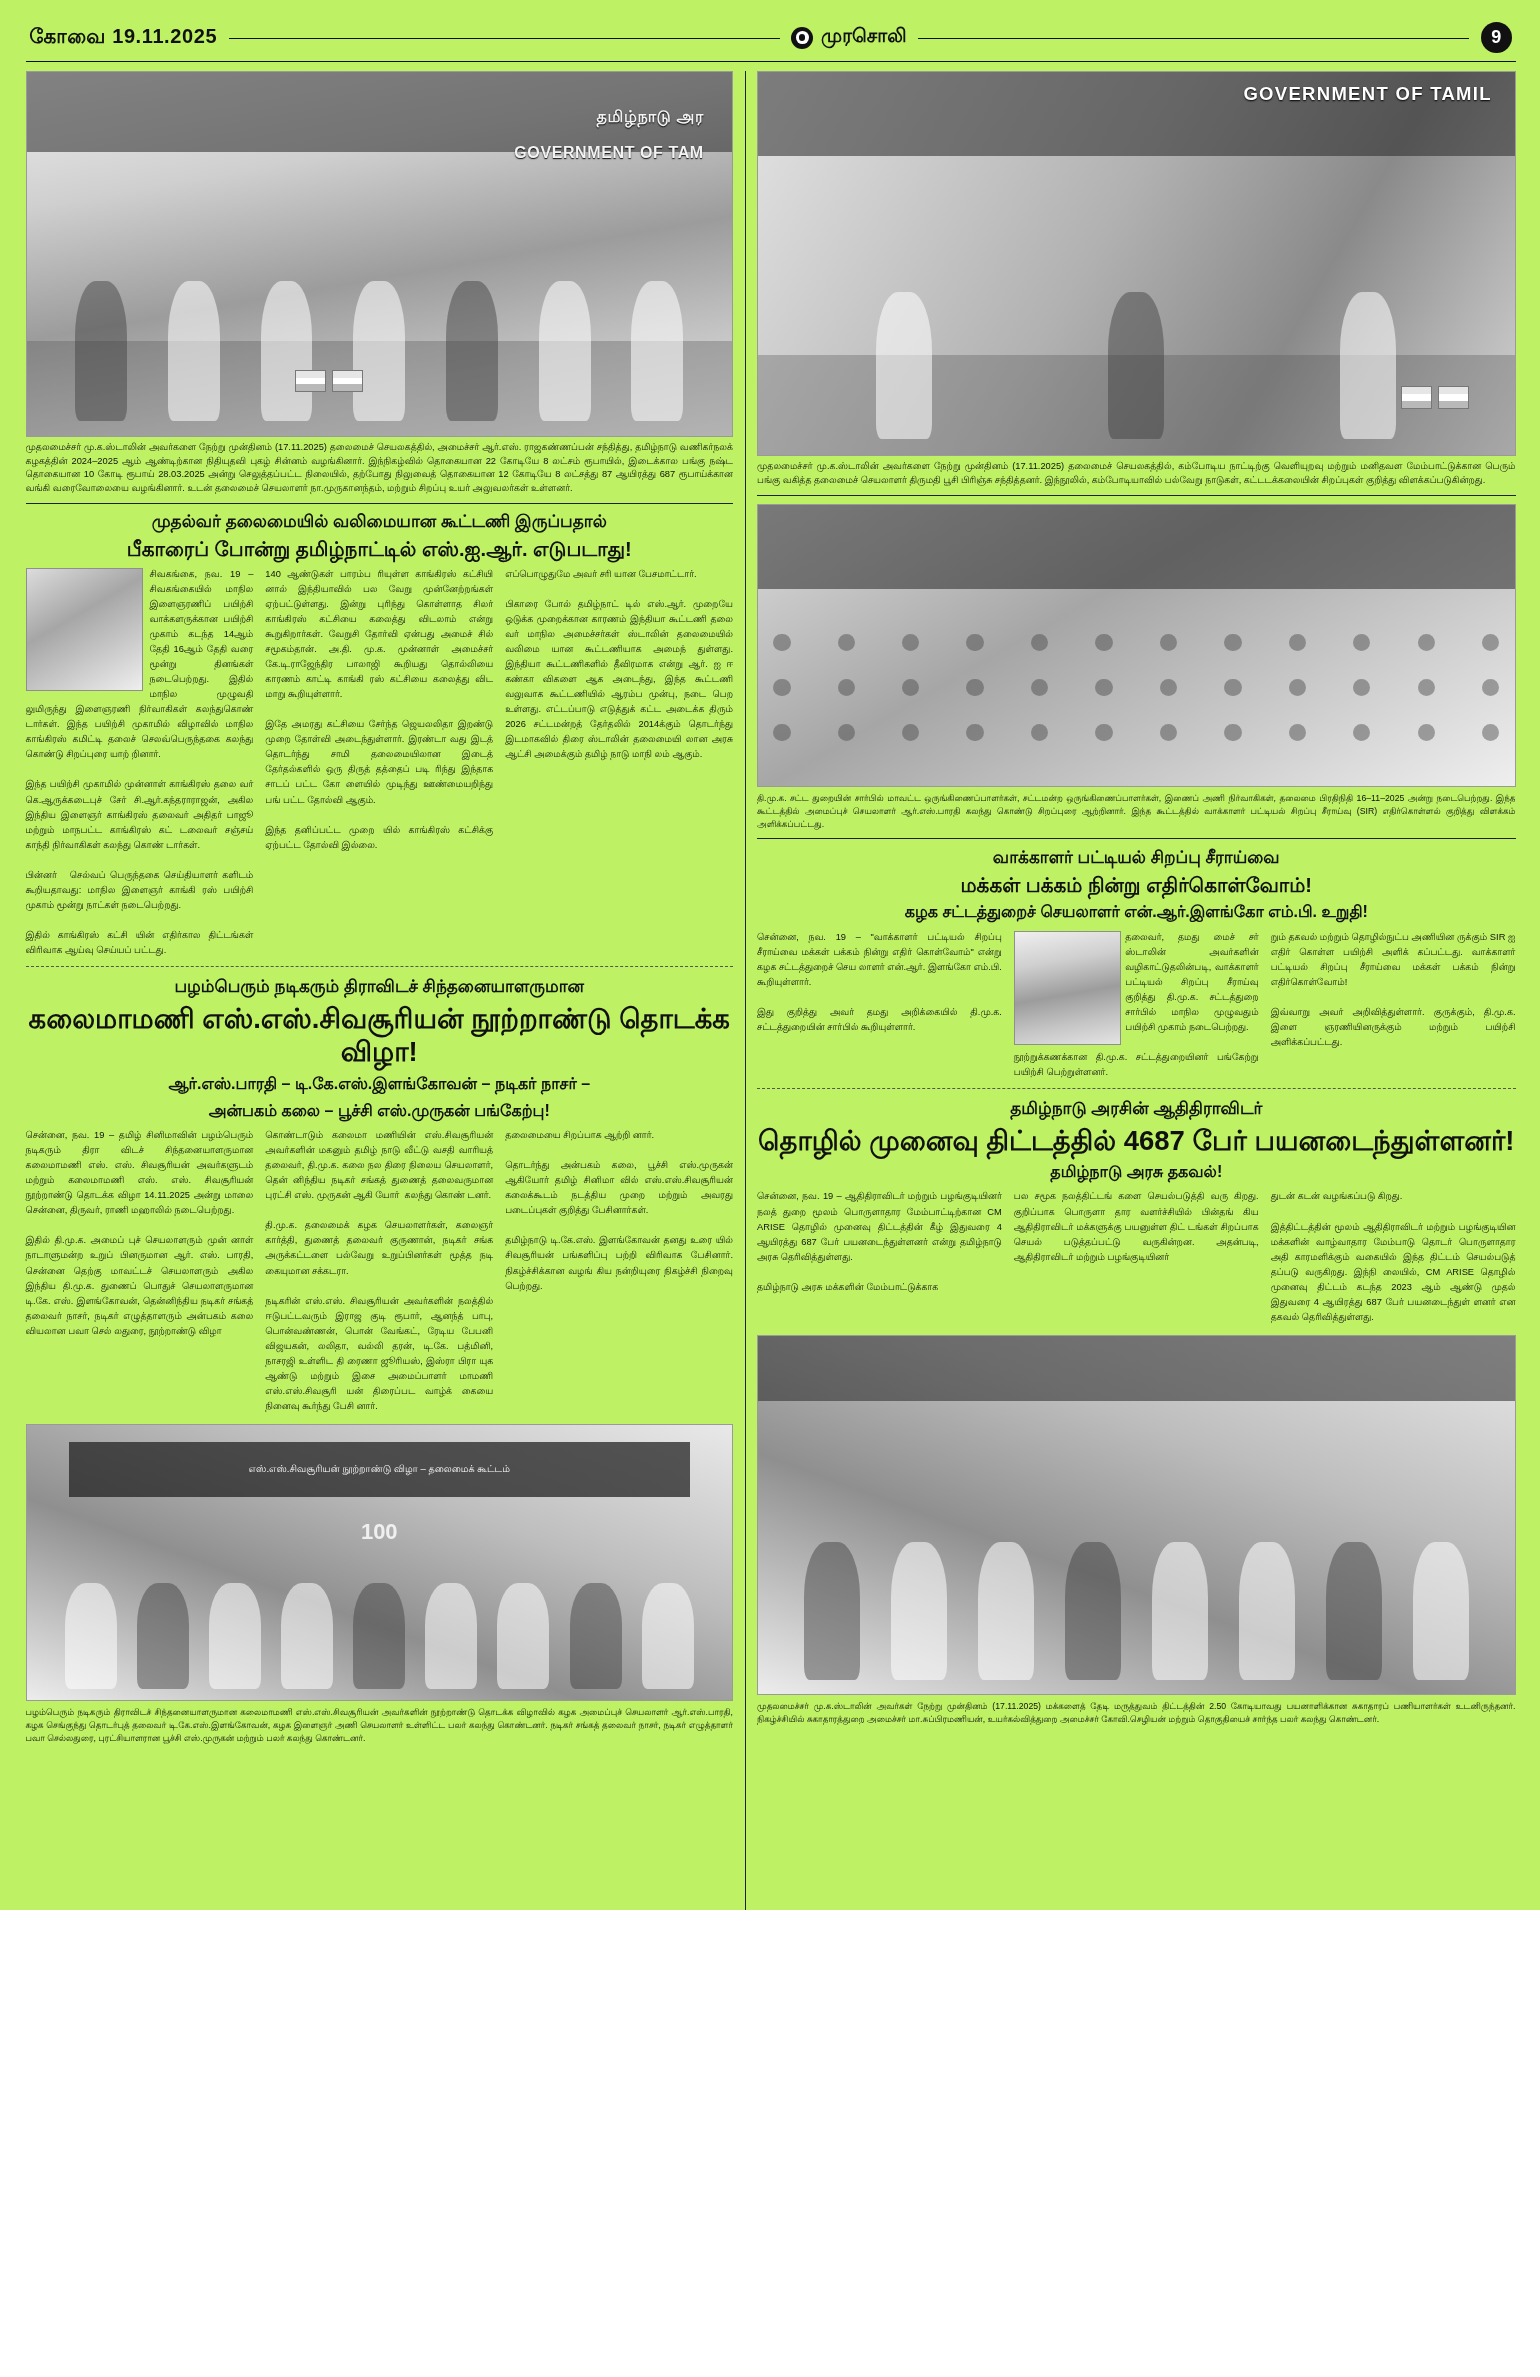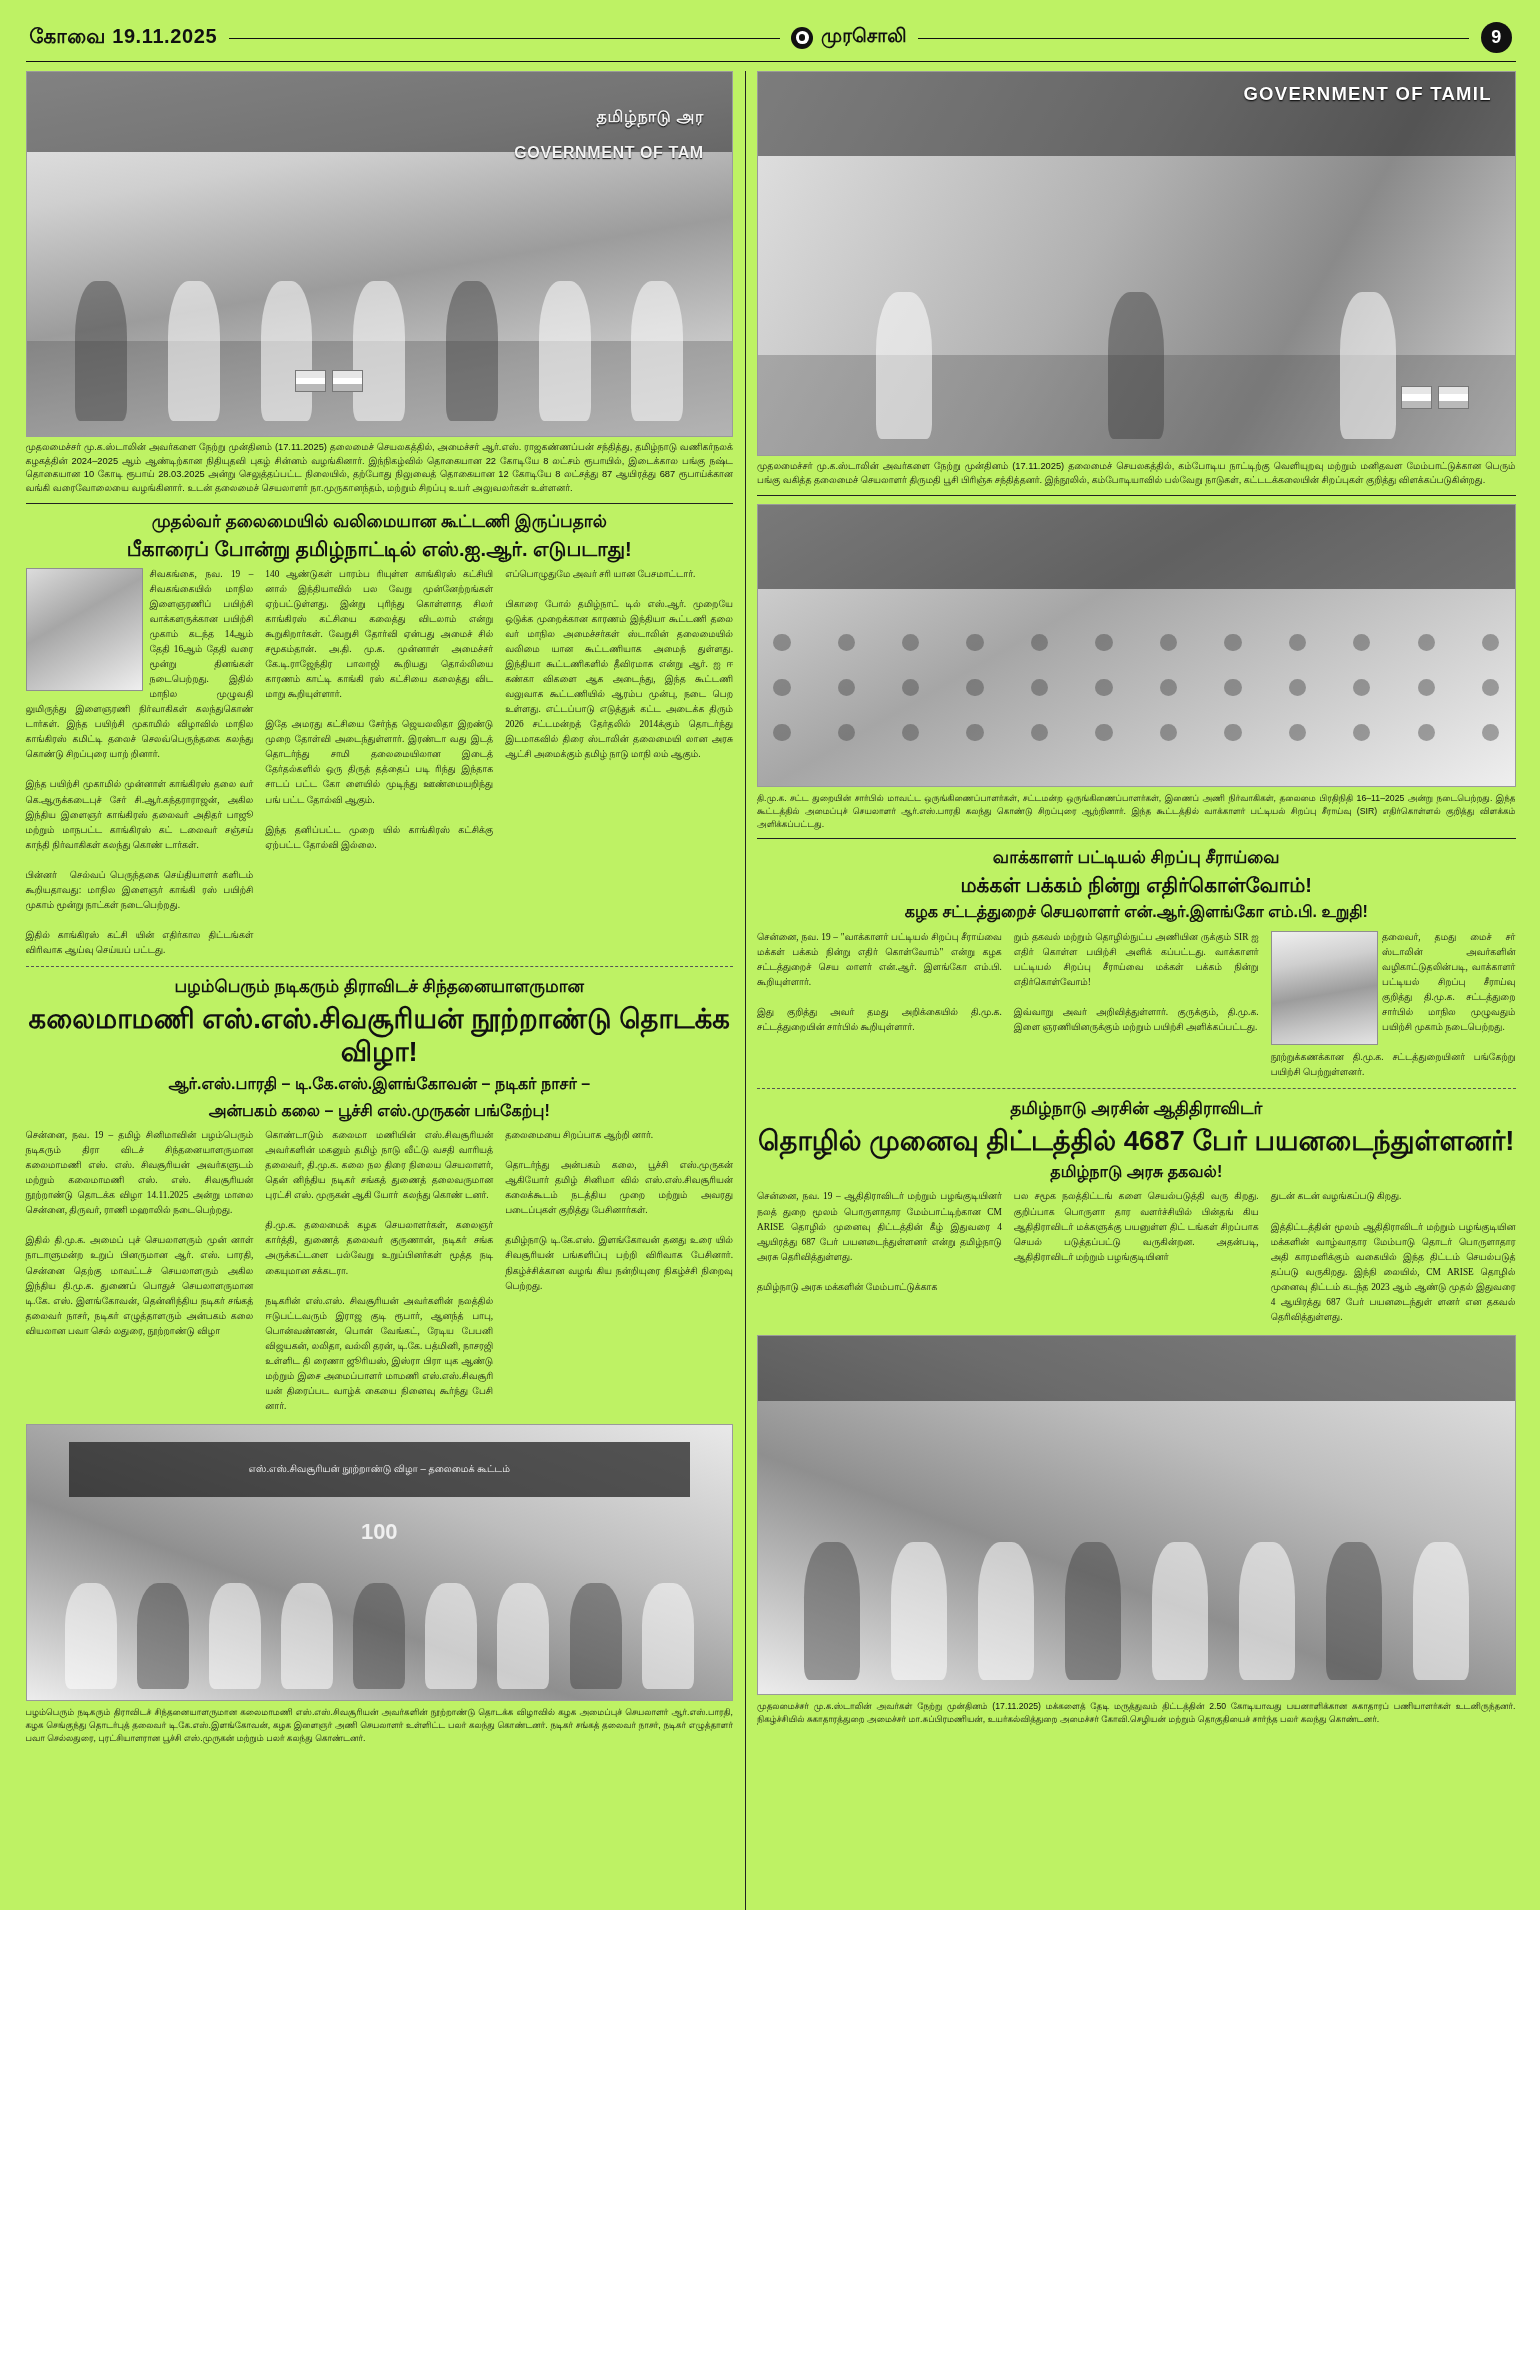--- a/index.html
+++ b/index.html
@@ -26,21 +26,21 @@
   .photo{background:#d9d9d9;border:0.6px solid #9a9a9a;position:relative;overflow:hidden;}
   .caption{font-size:9.3px;line-height:1.45;text-align:justify;margin:4.5px 0 0 0;}
 
   .hr{border:0;border-top:1.3px solid #222;margin:7.7px 0;}
   .hr-dash{border:0;border-top:1.3px dashed #555;margin:8.3px 0;}
 
   .kicker{text-align:center;font-size:17px;font-weight:bold;line-height:1.3;margin:6.4px 0 3.8px;}
   .headline{text-align:center;font-size:27.5px;font-weight:bold;line-height:1.22;margin:3.8px 0 5.1px;}
   .headline.big{font-size:20px;}
   .subhead{text-align:center;font-size:16px;font-weight:bold;line-height:1.3;margin:2.6px 0 6.4px;}
-  .cols3{display:flex;gap:12px;font-family:Liberation Serif, serif;}
+  .cols3{display:flex;gap:12px;}
   .txt{font-size:9.3px;line-height:1.62;text-align:justify;flex:1;}
 
   .portrait{width:100%;height:100%;background:#cfcfcf;border:0.6px solid #8f8f8f;}
   .figbox{float:left;width:115px;height:121px;margin:1.3px 9px 3.8px 0;}
 
   
   .ph-a{background:linear-gradient(170deg,#efefef 0%,#cfcfcf 28%,#9c9c9c 55%,#c4c4c4 78%,#e4e4e4 100%);}
   .ph-b{background:linear-gradient(200deg,#e9e9e9 0%,#bdbdbd 35%,#8f8f8f 62%,#cfcfcf 88%,#ededed 100%);}
   .ph-c{background:linear-gradient(150deg,#dcdcdc 0%,#a6a6a6 40%,#cacaca 70%,#efefef 100%);}
   .ph-d{background:linear-gradient(120deg,#e3e3e3 0%,#b1b1b1 45%,#8a8a8a 70%,#d3d3d3 100%);}
@@ -244,31 +244,31 @@
       <hr class="hr">
 
       <div>
         <div class="kicker">வாக்காளர் பட்டியல் சிறப்பு சீராய்வை</div>
         <div class="headline big">மக்கள் பக்கம் நின்று எதிர்கொள்வோம்!</div>
         <div class="subhead">கழக சட்டத்துறைச் செயலாளர் என்.ஆர்.இளங்கோ எம்.பி. உறுதி!</div>
         <div class="cols3">
           <div class="txt" style="white-space:pre-wrap;">சென்னை, நவ. 19 – "வாக்காளர் பட்டியல் சிறப்பு சீராய்வை மக்கள் பக்கம் நின்று எதிர் கொள்வோம்" என்று கழக சட்டத்துறைச் செய லாளர் என்.ஆர். இளங்கோ எம்.பி. கூறியுள்ளார்.
 
 இது குறித்து அவர் தமது அறிக்கையில் தி.மு.க. சட்டத்துறையின் சார்பில் கூறியுள்ளார்.</div>
-          <div class="txt" style="white-space:pre-wrap;">றும் தகவல் மற்றும் தொழில்நுட்ப அணியின ருக்கும் SIR ஐ எதிர் கொள்ள பயிற்சி அளிக் கப்பட்டது. வாக்காளர் பட்டியல் சிறப்பு சீராய்வை மக்கள் பக்கம் நின்று எதிர்கொள்வோம்!
-
-இவ்வாறு அவர் அறிவித்துள்ளார். குருக்கும், தி.மு.க. இளை ஞரணியினருக்கும் மற்றும் பயிற்சி அளிக்கப்பட்டது.</div>
           <div class="txt">
             <div class="figbox" style="width:105px;height:112px;margin:1.3px 6.4px 3.8px 0;">
               <div class="portrait ph-a"></div>
             </div>
             <span style="white-space:pre-wrap;">தலைவர், தமது மைச் சர் ஸ்டாலின் அவர்களின் வழிகாட்டுதலின்படி, வாக்காளர் பட்டியல் சிறப்பு சீராய்வு குறித்து தி.மு.க. சட்டத்துறை சார்பில் மாநில முழுவதும் பயிற்சி முகாம் நடைபெற்றது.
 
 நூற்றுக்கணக்கான தி.மு.க. சட்டத்துறையினர் பங்கேற்று பயிற்சி பெற்றுள்ளனர்.</span>
           </div>
+          <div class="txt" style="white-space:pre-wrap;">றும் தகவல் மற்றும் தொழில்நுட்ப அணியின ருக்கும் SIR ஐ எதிர் கொள்ள பயிற்சி அளிக் கப்பட்டது. வாக்காளர் பட்டியல் சிறப்பு சீராய்வை மக்கள் பக்கம் நின்று எதிர்கொள்வோம்!
+
+இவ்வாறு அவர் அறிவித்துள்ளார். குருக்கும், தி.மு.க. இளை ஞரணியினருக்கும் மற்றும் பயிற்சி அளிக்கப்பட்டது.</div>
         </div>
       </div>
 
       <hr class="hr-dash">
 
       <div>
         <div class="kicker">தமிழ்நாடு அரசின்  ஆதிதிராவிடர்</div>
         <div class="headline">தொழில் முனைவு திட்டத்தில் 4687 பேர் பயனடைந்துள்ளனர்!</div>
         <div class="subhead">தமிழ்நாடு அரசு தகவல்!</div>
         <div class="cols3">

